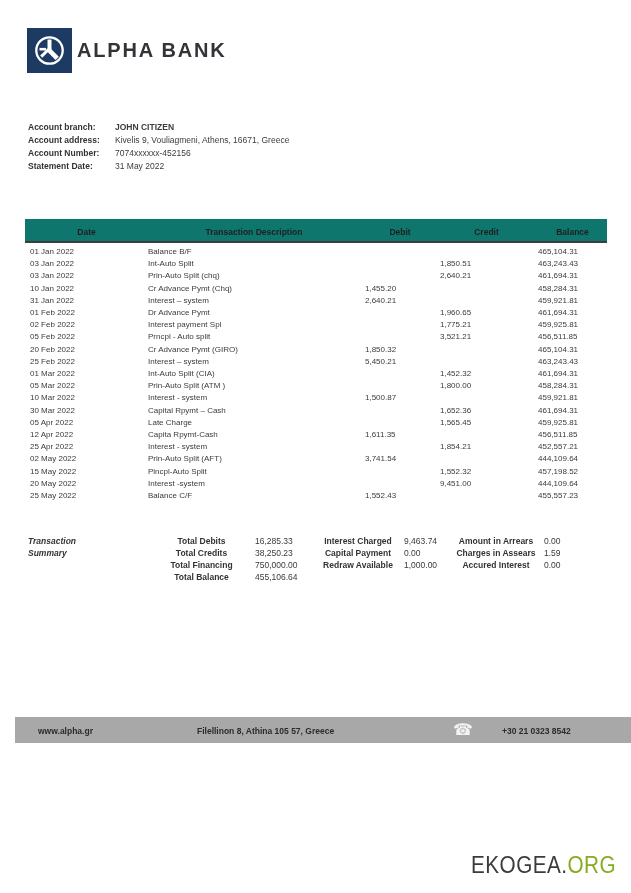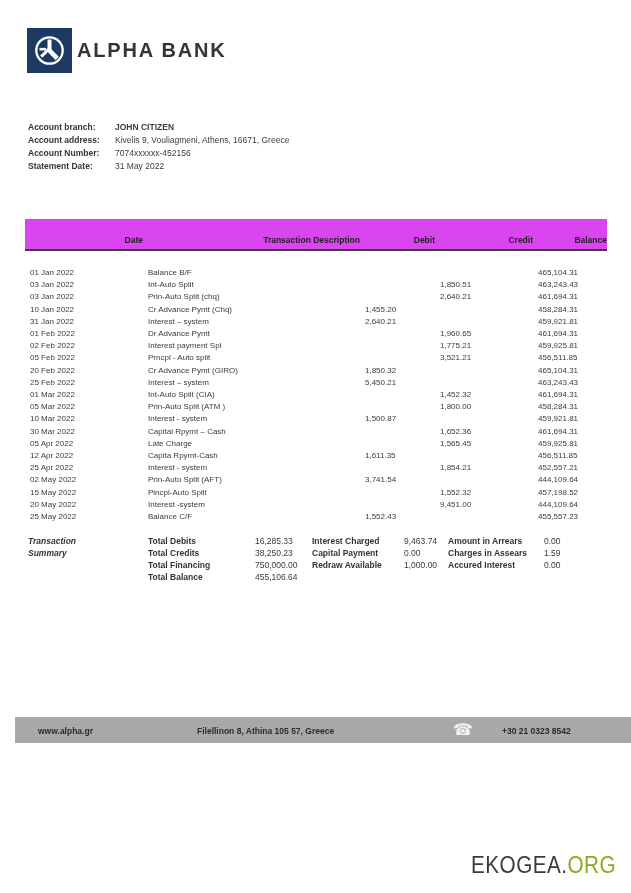--- a/index.html
+++ b/index.html
@@ -19,35 +19,35 @@
   .account { position:absolute; left:28px; top:121px; font-size:8.5px; line-height:13px; color:#3c3c3c; }
   .account-row { display:flex; }
   .account-label { width:87px; font-weight:bold; color:#333; }
 
   
   .txn-table {
     position:absolute; left:25px; top:219px; width:582px;
     border-collapse:collapse; table-layout:fixed; font-size:8px;
   }
   .txn-table th {
-    background:#d946ef; height:18px; text-align:right; font-weight:bold;
-    font-size:8.5px; color:#1f1f1f; padding:12px 0 0 5px;
+    background:#0f766e; height:18px; text-align:center; font-weight:bold;
+    font-size:8.5px; color:#1f1f1f; padding:4px 0 0 5px;
     border-bottom:2px solid #3d3d3d; white-space:nowrap;
   }
   .txn-table td {
     padding:0 0 0 5px; line-height:12.2px; height:12.2px;
     white-space:nowrap; overflow:hidden; color:#3a3a3a; vertical-align:top;
   }
-  .txn-table tbody tr:first-child td { padding-top:16px; }
+  .txn-table tbody tr:first-child td { padding-top:3px; }
 
   
   .summary { position:absolute; left:0; top:535px; width:631px; font-size:8.5px; line-height:12.1px; }
   .sum-heading { position:absolute; left:28px; top:0; font-weight:bold; color:#333;font-style:italic; }
   .sum-col { position:absolute; top:0; }
-  .sum-col .sum-row { display:flex; }
+  .sum-col .sum-row { display:flex;text-align:center; }
   .sum-label { font-weight:bold; color:#333; }
   .sum-value { color:#3a3a3a; }
   .sum-col.totals   { left:148px; } .sum-col.totals   .sum-label { width:107px; }
   .sum-col.interest { left:312px; } .sum-col.interest .sum-label { width:92px;  }
   .sum-col.arrears  { left:448px; } .sum-col.arrears  .sum-label { width:96px;  }
 
   
   .footer {
     position:absolute; left:15px; top:717px; width:601px; height:26px;
     background:#a8a8a8; font-size:8.5px; font-weight:bold; color:#2b2b2b;padding-left:26px;

